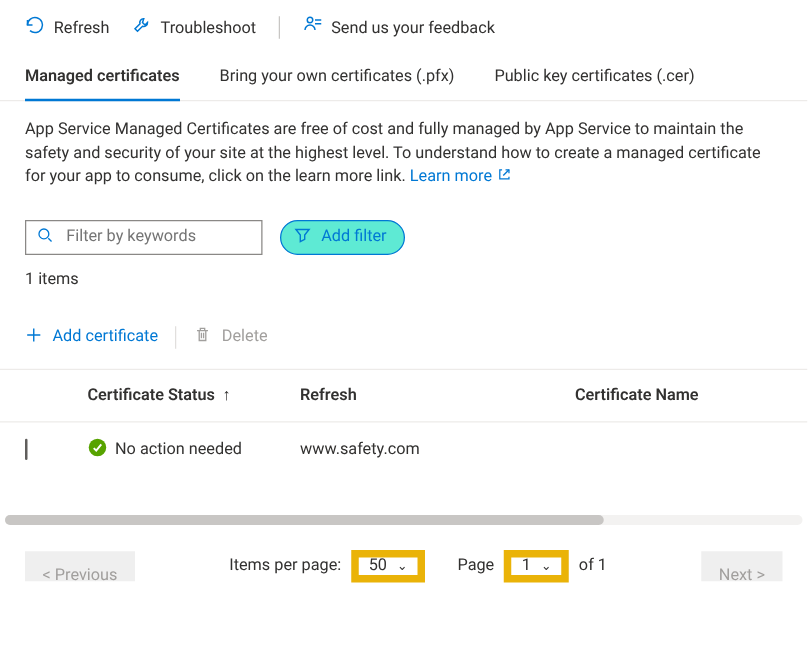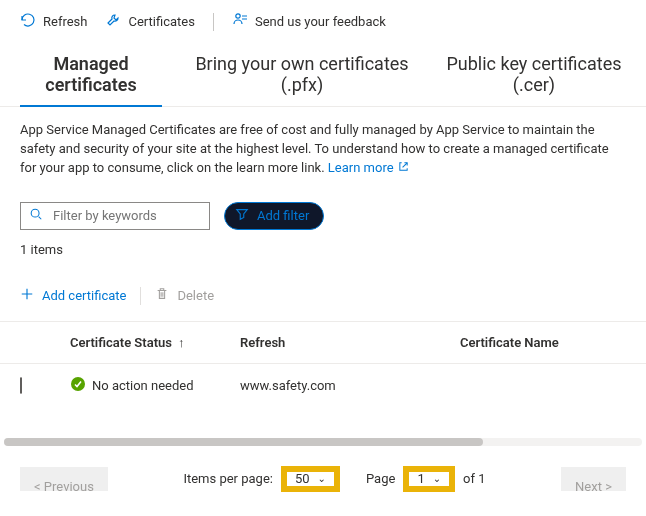--- a/index.html
+++ b/index.html
@@ -42,21 +42,21 @@
     padding: 0 20px;
     border-bottom: 1px solid #edebe9;
     margin-top: 4px;
   }
   .tab {
     background: none;
     border: none;
     cursor: pointer;
     padding: 10px 0;
     font: inherit;
-    font-size: 18px;
+    font-size: 13px;
     color: #323130;
     border-bottom: 2px solid transparent;
     margin-bottom: -1px;
   }
   .tab.active {
     font-weight: 600;
     border-bottom-color: #0078d4;
   }
   .desc {
     padding: 14px 20px 6px;
@@ -91,21 +91,21 @@
     font: inherit;
     width: 100%;
     color: #b91c1c;
   }
   .pill-btn {
     display: inline-flex;
     align-items: center;
     height: 28px;
     border: 1px solid #0078d4;
     border-radius: 20px;
-    background: #0f172a;
+    background: #5eead4;
     padding: 0 14px 0 10px;
     gap: 8px;
     color: #0078d4;
     cursor: pointer;
     font: inherit;
   }
   .item-count { padding: 6px 20px 0; color: #323130; }
   .actions {
     display: flex;
     align-items: center;
@@ -215,21 +215,21 @@
       </svg>
     </span>
     <span>Refresh</span>
   </button>
   <button class="toolbar-btn">
     <span>
       <svg width="16" height="16" viewBox="0 0 16 16" fill="none" stroke="#0078d4" stroke-width="1.2">
         <path d="M10 3 a3 3 0 0 0-3 4 L3 11 l2 2 4-4 a3 3 0 0 0 4-3 l-2 2-2-2 z"></path>
       </svg>
     </span>
-    <span>Certificates</span>
+    <span>Troubleshoot</span>
   </button>
   <span class="tb-divider"></span>
   <button class="toolbar-btn">
     <span>
       <svg width="16" height="16" viewBox="0 0 16 16" fill="none" stroke="#0078d4" stroke-width="1.2">
         <circle cx="6" cy="4" r="2.2"></circle>
           <path d="M2 12 a4 4 0 0 1 8 0"></path>
           <path d="M10 4 h5 M10 7 h5"></path>
       </svg>
     </span>

